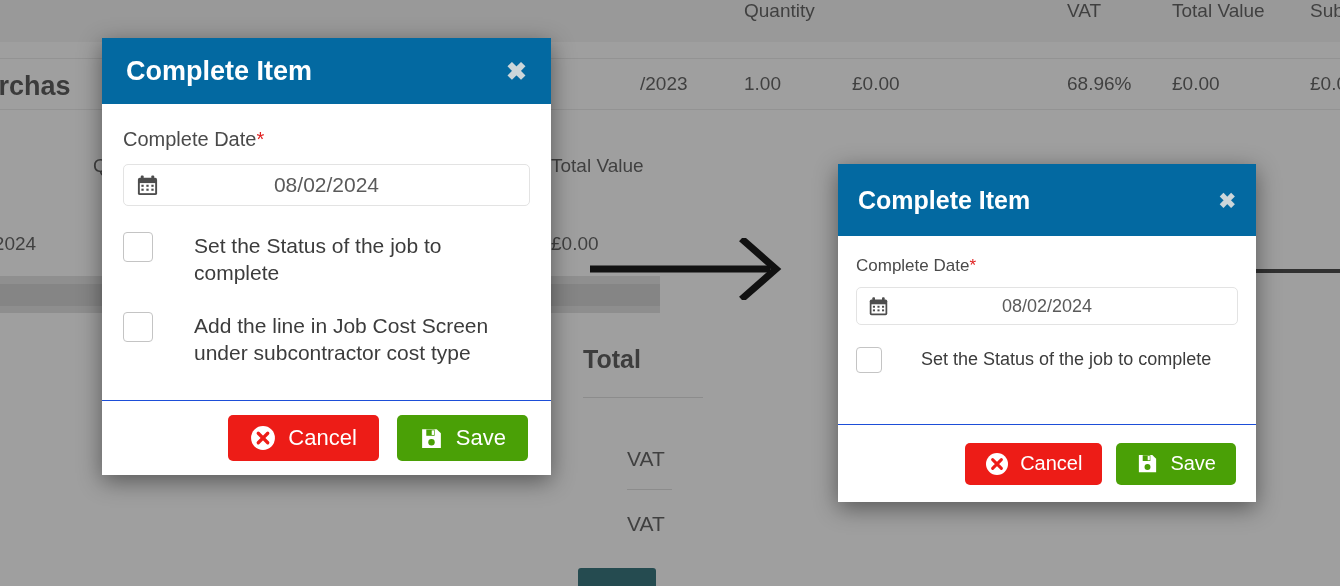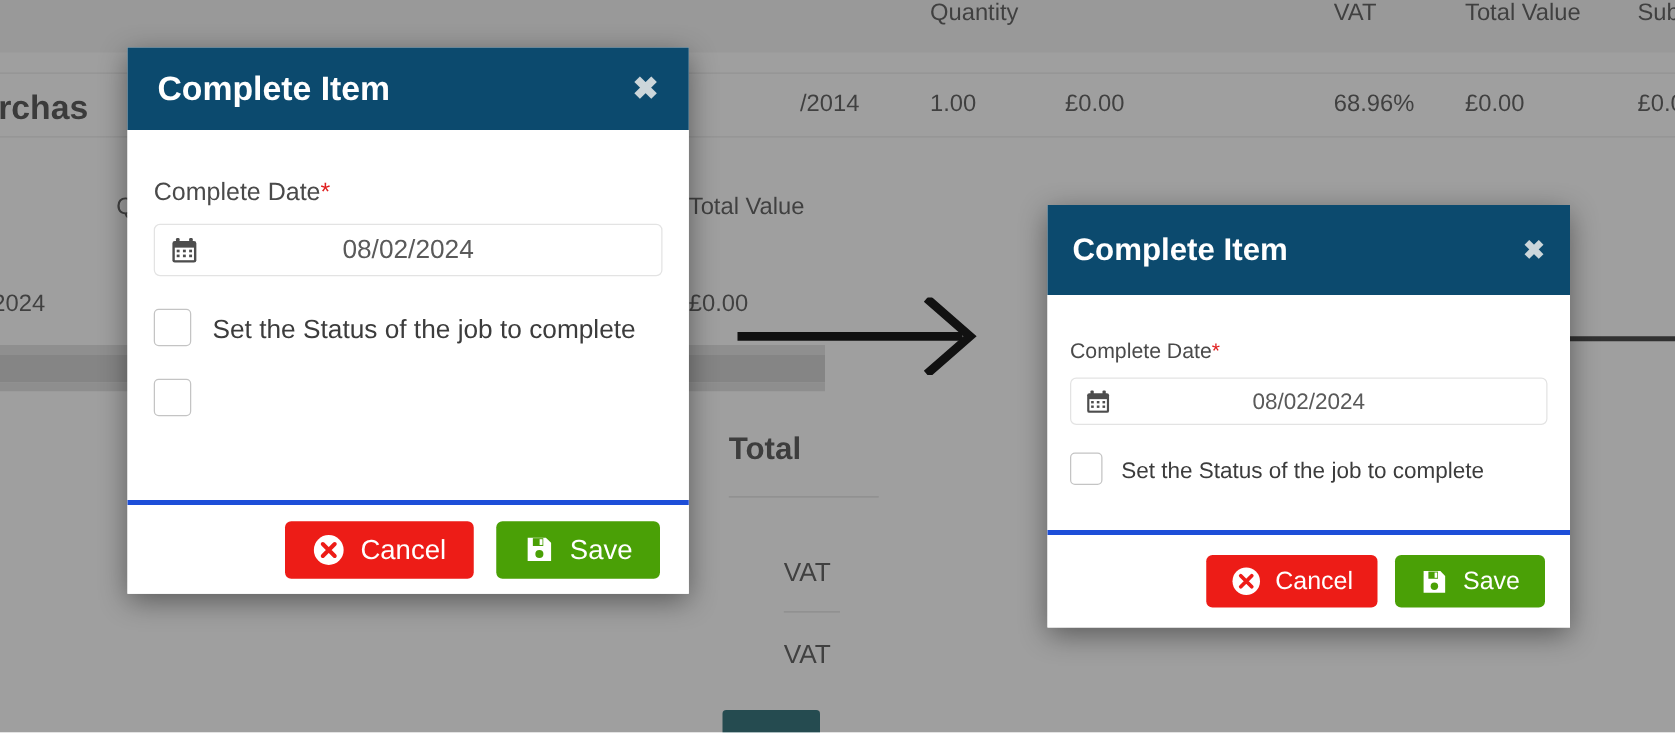--- a/index.html
+++ b/index.html
@@ -163,71 +163,70 @@
 
   
   .modal {
     position: absolute;
     background: #ffffff;
     box-shadow: 0 6px 22px rgba(0,0,0,0.45);
     display: flex;
     flex-direction: column;
   }
   .modal-header {
-    background: #0c4a6e;
+    background: #0369a1;
     display: flex;
     align-items: center;
     justify-content: space-between;
   }
   .modal-title {
     color: #ffffff;
     font-weight: bold;
     white-space: nowrap;
   }
   .modal-close {
     color: #ccd6da;
     font-weight: bold;
     cursor: pointer;
     line-height: 1;
   }
   .modal-body { background: #fff; }
   .field-label {
     color: #4a4a4a;
     white-space: nowrap;
-    margin-top: 15px;
   }
   .req { color: #e02020; }
 
   .date-input {
     display: flex;
     align-items: center;
     border: 1px solid #e3e3e3;
     border-radius: 5px;
     background: #fff;
     position: relative;
   }
   .cal-ico { flex: 0 0 auto; display: flex; align-items: center; }
   .date-val {
     position: absolute;
     left: 0; right: 0;
     text-align: center;
     color: #5a5a5a;
   }
 
-  .check-row { display: flex; align-items: flex-end; }
+  .check-row { display: flex; align-items: flex-start; gap: 24px; }
   .checkbox {
     flex: 0 0 auto;
     border: 1px solid #c4c4c4;
     border-radius: 4px;
     background: #fff;
   }
   .check-label { color: #3c3c3c; }
 
   .modal-footer {
-    border-top: 4px solid #1d4ed8;
+    border-top: 1px solid #1d4ed8;
     display: flex;
     justify-content: flex-end;
     align-items: center;
     background: #fff;
   }
   .btn {
     display: inline-flex;
     align-items: center;
     justify-content: center;
     border: none;
@@ -287,21 +286,21 @@
     <div class="bg-subtitle">Purchas</div>
 
     <div class="bg-table">
       <div class="bg-thead">
         <span class="bg-th" style="left:1064px;">Quantity</span>
         <span class="bg-th" style="left:1387px;">VAT</span>
         <span class="bg-th" style="left:1492px;">Total Value</span>
         <span class="bg-th" style="left:1630px;">Sub</span>
       </div>
       <div class="bg-trow">
-        <span class="bg-td" style="left:960px;">/2014</span>
+        <span class="bg-td" style="left:960px;">/2023</span>
         <span class="bg-td" style="left:1064px;">1.00</span>
         <span class="bg-td" style="left:1172px;">£0.00</span>
         <span class="bg-td" style="left:1387px;">68.96%</span>
         <span class="bg-td" style="left:1492px;">£0.00</span>
         <span class="bg-td" style="left:1630px;">£0.0</span>
       </div>
     </div>
 
     <div style="position:absolute;left:-22px;top:233px;font-size:19px;color:#3a3a3a;white-space:nowrap;">2/2024</div>
     <div style="position:absolute;left:110px;top:233px;font-size:19px;color:#3a3a3a;white-space:nowrap;">1.00</div>
@@ -362,20 +361,21 @@
         <span class="date-val" title="dd/mm/yyyy">08/02/2024</span>
       </div>
 
       <div class="check-row">
         <span class="checkbox"></span>
         <span class="check-label">Set the Status of the job to complete</span>
       </div>
 
       <div class="check-row">
         <span class="checkbox"></span>
+        <span class="check-label">Add the line in Job Cost Screen under subcontractor cost type</span>
       </div>
     </div>
 
     <div class="modal-footer">
       <button class="btn btn-cancel">
         <span class="bico">
           <svg width="26" height="26" viewBox="0 0 24 24">
             <circle cx="12" cy="12" r="11" fill="#ffffff"></circle>
             <path d="M7.6 7.6 L16.4 16.4 M16.4 7.6 L7.6 16.4" stroke="#ed1c17" stroke-width="3" stroke-linecap="round"></path>
           </svg>

